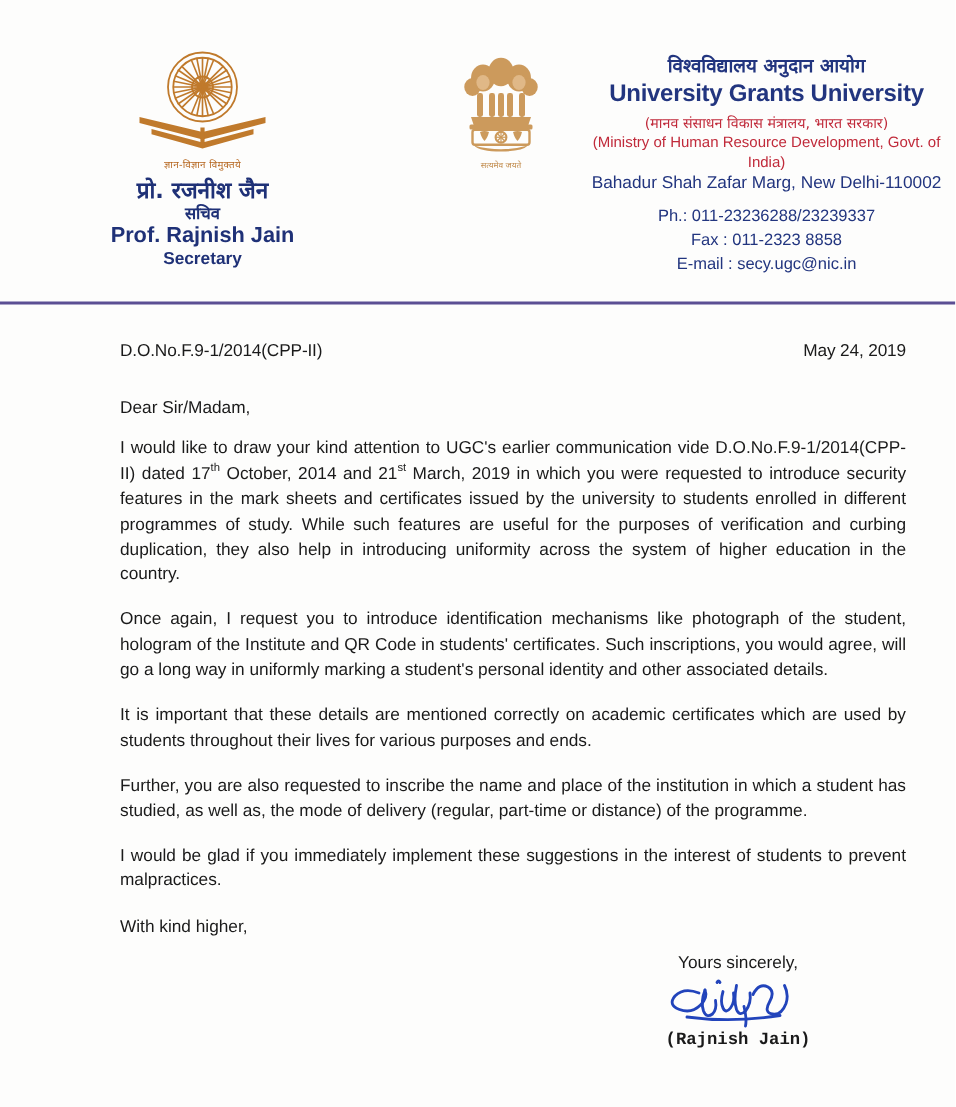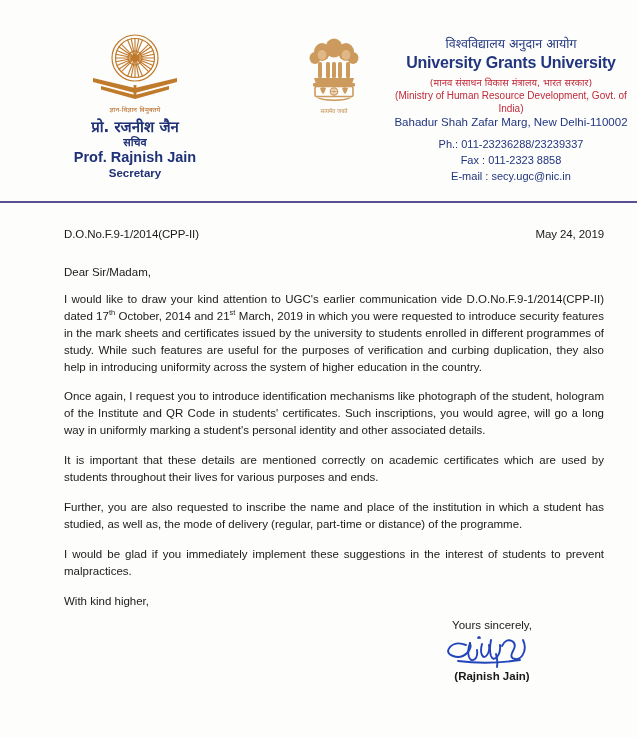--- a/index.html
+++ b/index.html
@@ -103,21 +103,21 @@
     position: absolute;
     left: 392px;
     top: 36px;
     width: 238px;
     text-align: center;
     color: #22357f;
   }
   .ugc-hi {
     font-family: "DejaVu Sans", sans-serif;
     font-size: 12.5px;
-    font-weight: normal;
+    font-weight: bold;
     line-height: 1.25;
   }
   .ugc-en {
     font-size: 16px;
     font-weight: bold;
     letter-spacing: -0.2px;
     line-height: 1.2;
     margin-top: 1px;
   }
   .min-hi {
@@ -154,21 +154,21 @@
     left: 0;
     top: 201px;
     width: 637px;
     height: 2px;
     background: #5b4f93;
   }
 
   
   .letter {
     position: relative;
-    padding: 0 0 0 0;
+    padding: 0 0 0 16px;
   }
   .refline {
     position: relative;
     margin: 25px 33px 0 64px;
     display: flex;
     justify-content: space-between;
     align-items: baseline;
     font-size: 11.5px;
   }
   .ref-no { letter-spacing: -0.1px; }
@@ -208,20 +208,21 @@
   .sig-svg {
     display: block;
     margin: 1px auto 0;
     width: 112px;
     height: 40px;
   }
   .sig-name {
     font-size: 11.5px;
     font-weight: bold;
     margin-top: -2px;
+    font-family: Liberation Mono, monospace;
   }
 
   .addressee {
     margin: 22px 0 0 72px;
     font-size: 11.5px;
     font-weight: bold;
   }
 </style>
 </head>
 <body>

